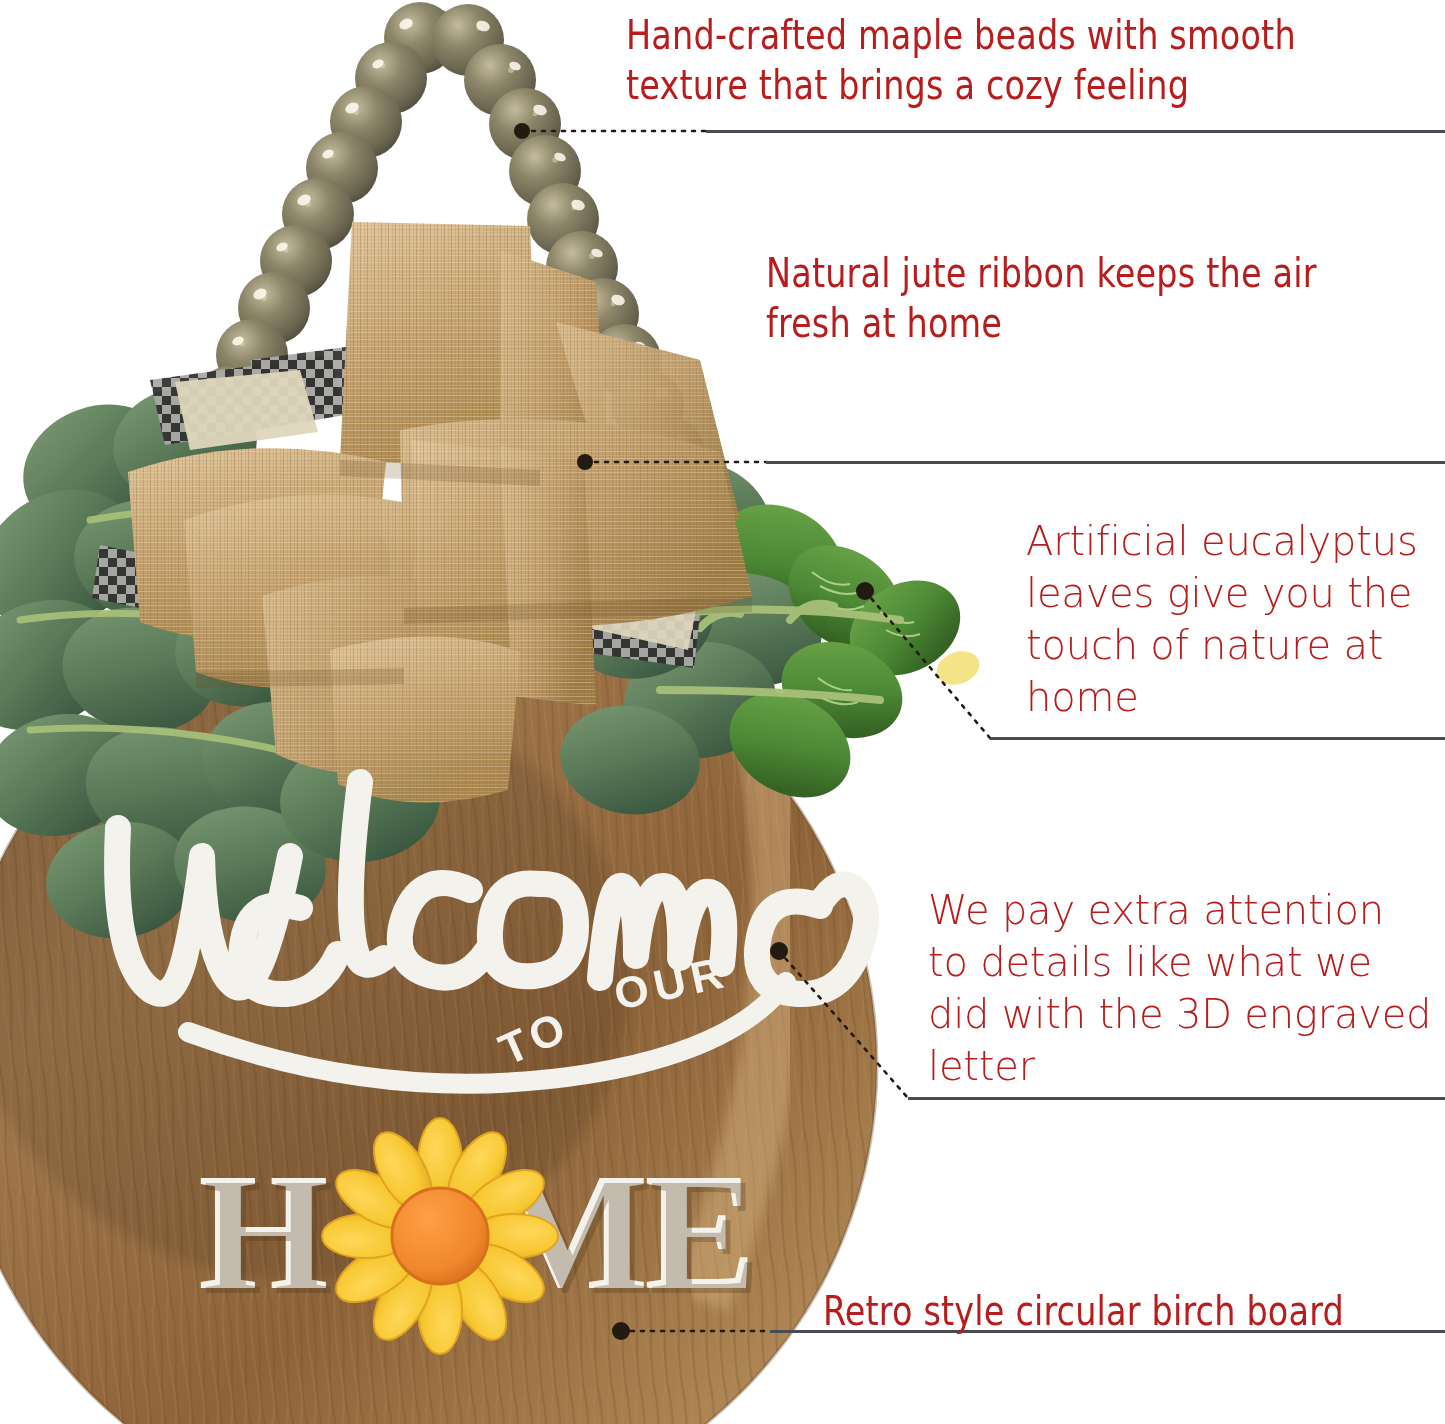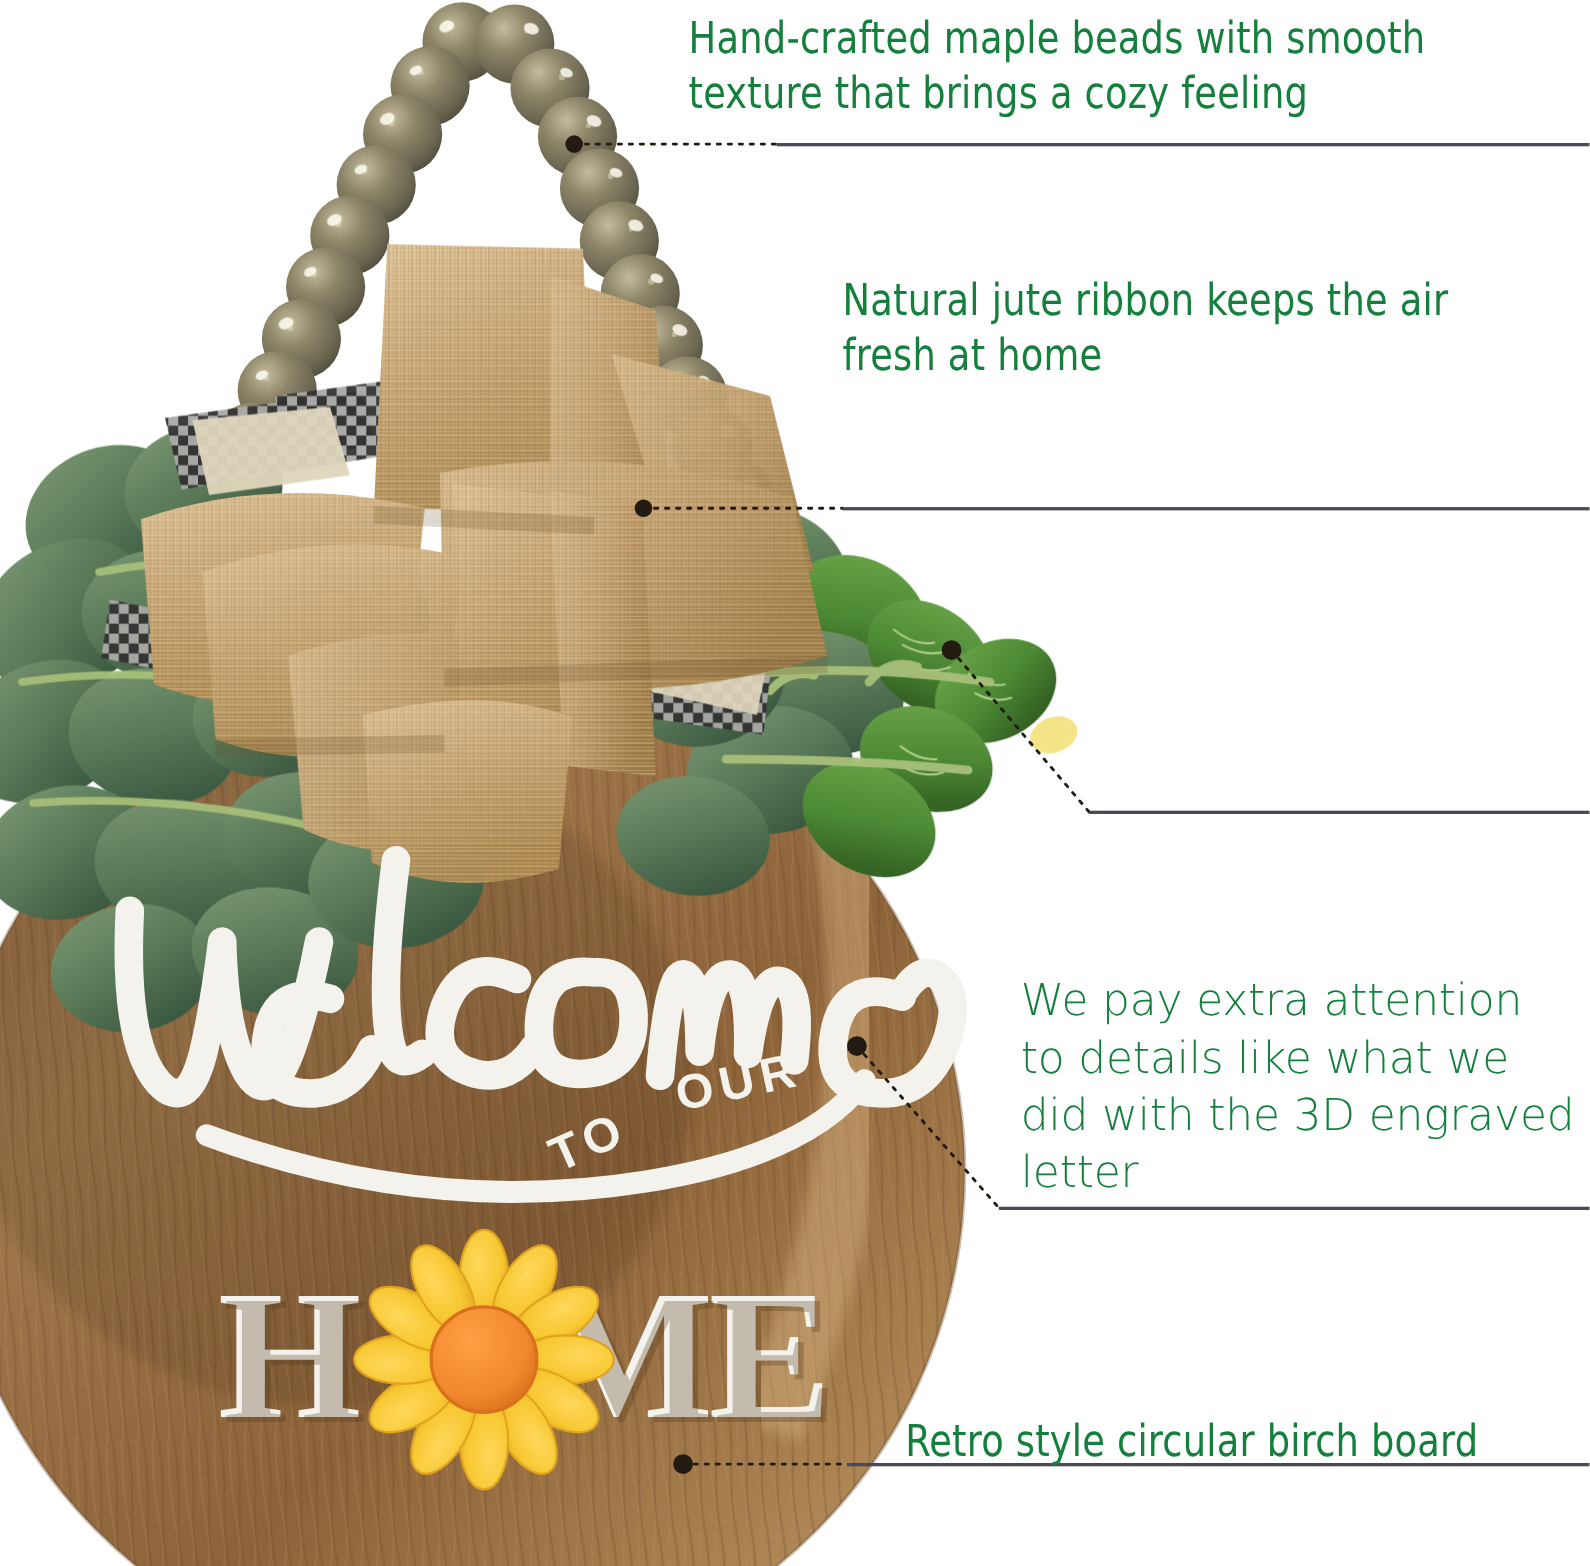--- a/index.html
+++ b/index.html
@@ -1,20 +1,20 @@
 <!DOCTYPE html>
 <html><head>
 <meta charset="utf-8">
 <style>
   html,body{margin:0;padding:0;background:#ffffff;}
   body{width:1445px;height:1424px;position:relative;overflow:hidden;
        font-family:"Liberation Sans",sans-serif;}
   #stage{position:absolute;inset:0;width:1445px;height:1424px;background:#fff;}
 
-  .callout{position:absolute;color:#15803d;}
+  .callout{position:absolute;color:#b91c1c;}
   .callout .txt{white-space:pre-line;margin:0;}
 
   
   .cond .txt{font-family:"Liberation Sans Narrow","DejaVu Sans Condensed","Liberation Sans",sans-serif;
              font-size:40px;line-height:1.26;font-weight:400;letter-spacing:.2px;
              transform:scaleX(.93);transform-origin:left top;}
   
   .wide .txt{font-family:"DejaVu Sans","Liberation Sans",sans-serif;
              font-size:40px;line-height:1.30;font-weight:300;letter-spacing:-.2px;}
 
@@ -396,20 +396,26 @@
   <div class="callout cond" style="left:626px;top:10px;width:820px;">
     <p class="txt">Hand-crafted maple beads with smooth
 texture that brings a cozy feeling</p>
   </div>
 
   <div class="callout cond" style="left:766px;top:248px;width:690px;">
     <p class="txt">Natural jute ribbon keeps the air
 fresh at home</p>
   </div>
 
+  <div class="callout wide" style="left:1026px;top:515px;width:420px;">
+    <p class="txt">Artificial eucalyptus
+leaves give you the
+touch of nature at
+home</p>
+  </div>
 
   <div class="callout wide" style="left:928px;top:884px;width:520px;">
     <p class="txt">We pay extra attention
 to details like what we
 did with the 3D engraved
 letter</p>
   </div>
 
   <div class="callout cond" style="left:823px;top:1286px;width:660px;">
     <p class="txt">Retro style circular birch board</p>

